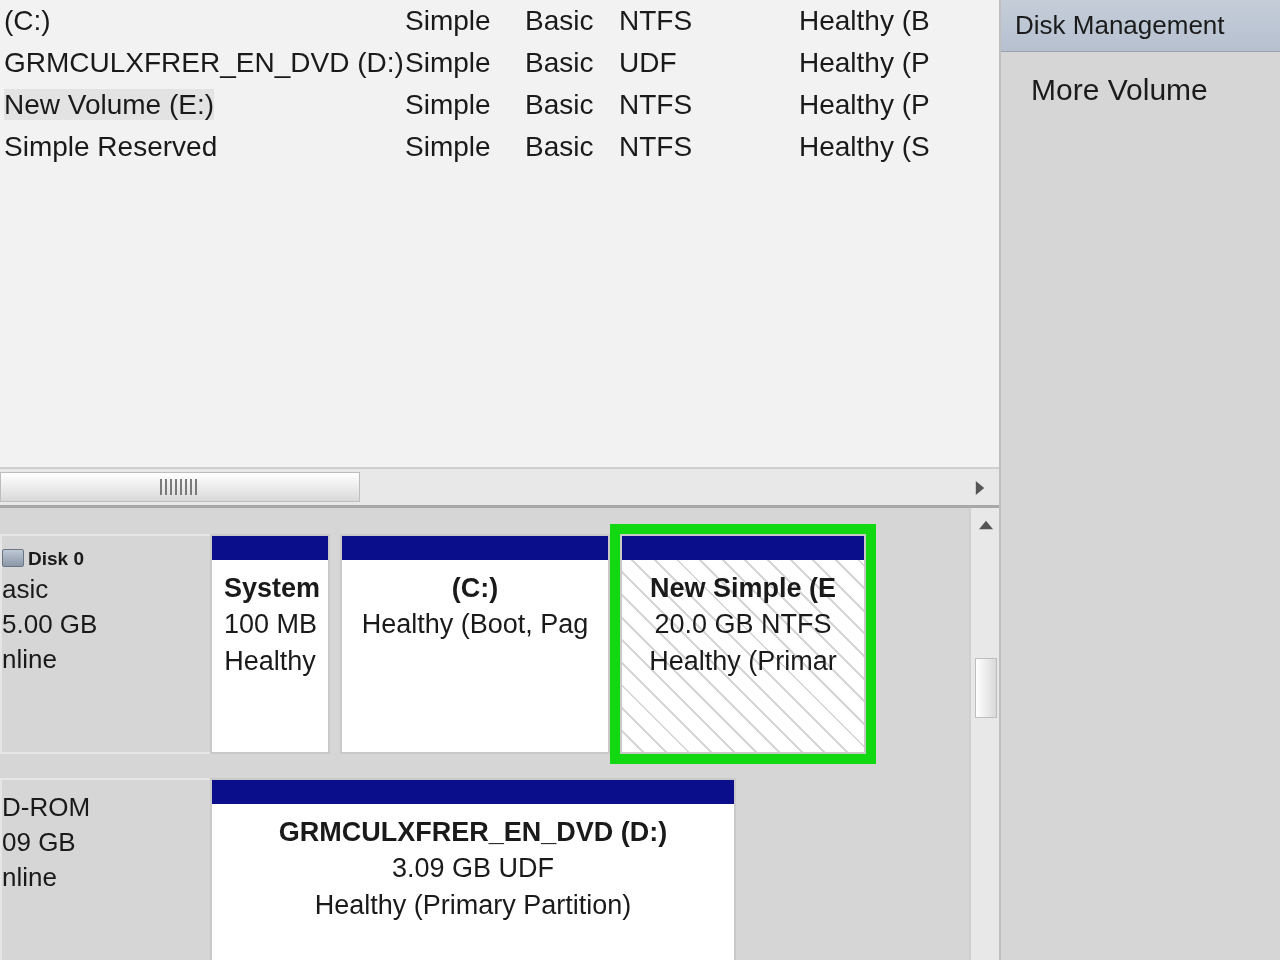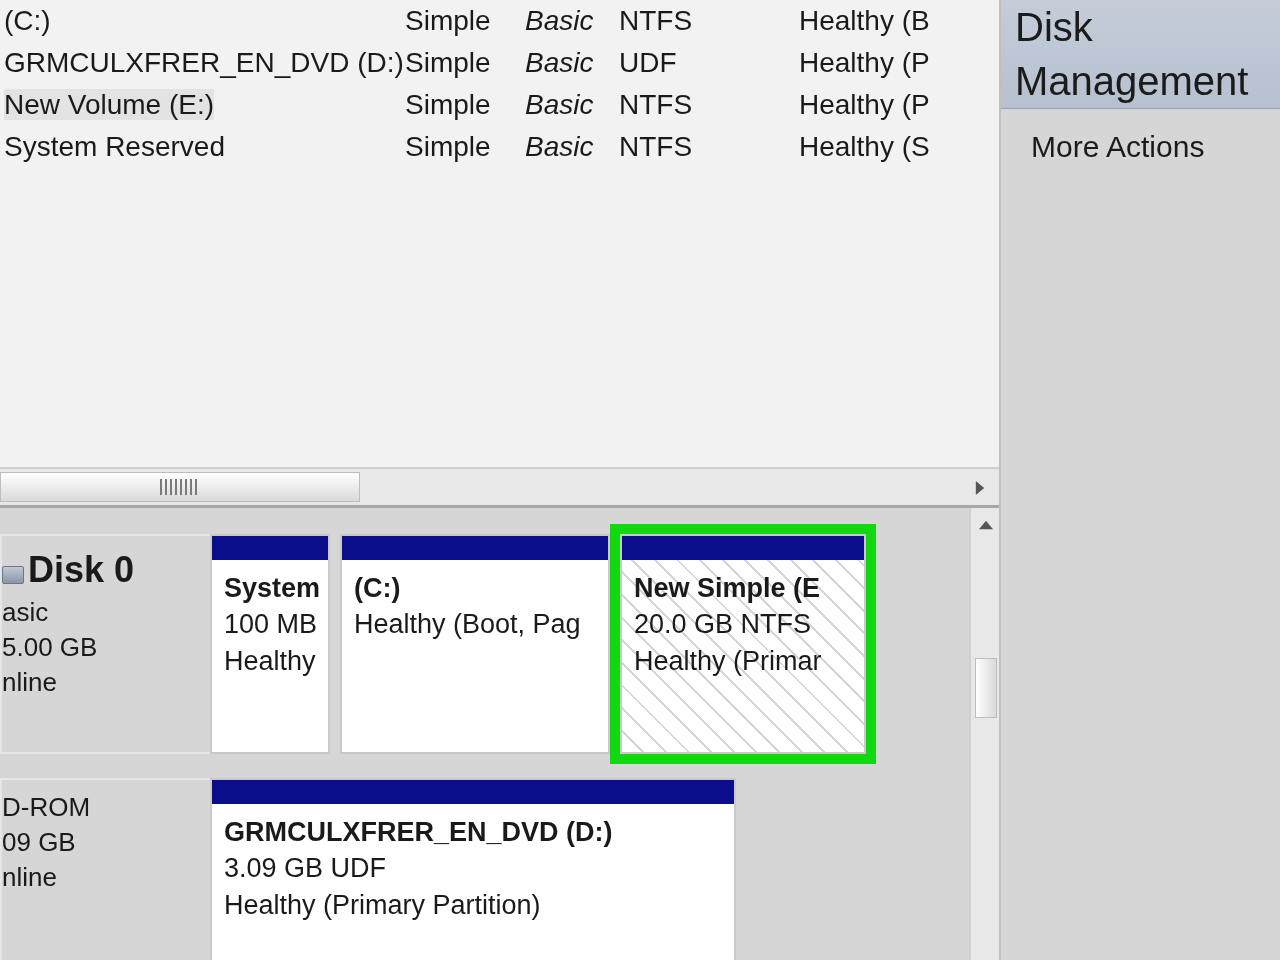--- a/index.html
+++ b/index.html
@@ -23,22 +23,22 @@
     flex-direction: column;
     border-right: 2px solid #bfbfbf;
   }
   .side {
     width: 330px;
     background: #d6d6d6;
   }
   .side-header {
     background: linear-gradient(#c5cdd9, #b6c0cf);
     border-bottom: 1px solid #9aa2af;
-    padding: 0 14px;
-    font-size: 40px;
+    padding: 8px 14px;
+    font-size: 26px;
     color: #1b1b1b;
   }
   .side-item {
     padding: 18px 30px;
     font-size: 30px;
     color: #1b1b1b;
     cursor: pointer;
   }
 
   
@@ -57,21 +57,21 @@
     height: 42px;
     align-items: center;
   }
   .list-row.selected .cell:first-child span.vol-name {
     background: #e3e3e3;
     text-align: center;
   }
   .cell { overflow: hidden; text-overflow: clip; }
   .col-name   { width: 405px; padding-left: 4px; }
   .col-layout { width: 120px; }
-  .col-type   { width: 94px; font-style: italic; }
+  .col-type   { width: 94px; }
   .col-fs     { width: 180px; }
   .col-status { width: 200px; }
 
   
   .hscroll {
     height: 38px;
     background: #e8e8e8;
     border-top: 2px solid #cfcfcf;
     display: flex;
     align-items: center;
@@ -138,21 +138,21 @@
     background: #d6d6d6;
     border: 2px solid #e6e6e6;
     border-right: none;
     padding: 10px 8px 10px 0;
     font-size: 26px;
     overflow: hidden;
     white-space: nowrap;
   }
   .disk-meta .title {
     font-weight: bold;
-    font-size: 36px;
+    font-size: 19px;
   }
   .disk-icon {
     display:inline-block; width:22px; height:18px;
     background: linear-gradient(#bfc8d4,#8a97a8);
     border:1px solid #6b7685;
     border-radius:2px;
     vertical-align: -2px;
     margin-right:4px;
   }
   .cd-icon {
@@ -165,21 +165,21 @@
   .disk-parts {
     flex: 1;
     display: flex;
     gap: 10px;
     align-items: stretch;
   }
   .part {
     background: #a3a3a3;
     border: 2px solid #c9c9c9;
     overflow: hidden;
-    display:flex; flex-direction:column;
+    display:flex; flex-direction:column;text-align:center;
   }
   .part-header {
     height: 24px;
     background: #0a0e8a;
   }
   .part-body {
     padding: 10px 12px 6px 12px;
     font-size: 27px;
     white-space: nowrap;
     overflow: hidden;
@@ -221,21 +221,21 @@
             <div class="cell col-status">Healthy (P</div>
           </div>
           <div class="list-row selected">
             <div class="cell col-name"><span class="vol-name">New Volume (E:)</span></div>
             <div class="cell col-layout">Simple</div>
             <div class="cell col-type">Basic</div>
             <div class="cell col-fs">NTFS</div>
             <div class="cell col-status">Healthy (P</div>
           </div>
           <div class="list-row">
-            <div class="cell col-name"><span class="vol-name">System Reserved</span></div>
+            <div class="cell col-name"><span class="vol-name">Simple Reserved</span></div>
             <div class="cell col-layout">Simple</div>
             <div class="cell col-type">Basic</div>
             <div class="cell col-fs">NTFS</div>
             <div class="cell col-status">Healthy (S</div>
           </div>
         </div>
 
       <div style="position:absolute;left:0;right:0;bottom:0;">
         <div class="hscroll">
           <div class="hscroll-track">
@@ -313,15 +313,15 @@
             </svg>
         </div>
         <div class="vscroll-grip"></div>
       </div>
     </div>
 
   </div>
 
   <div class="side">
     <div class="side-header">Disk Management</div>
-    <div class="side-item">More Actions</div>
+    <div class="side-item">More Volume</div>
   </div>
 </div>
 
 </body></html>

